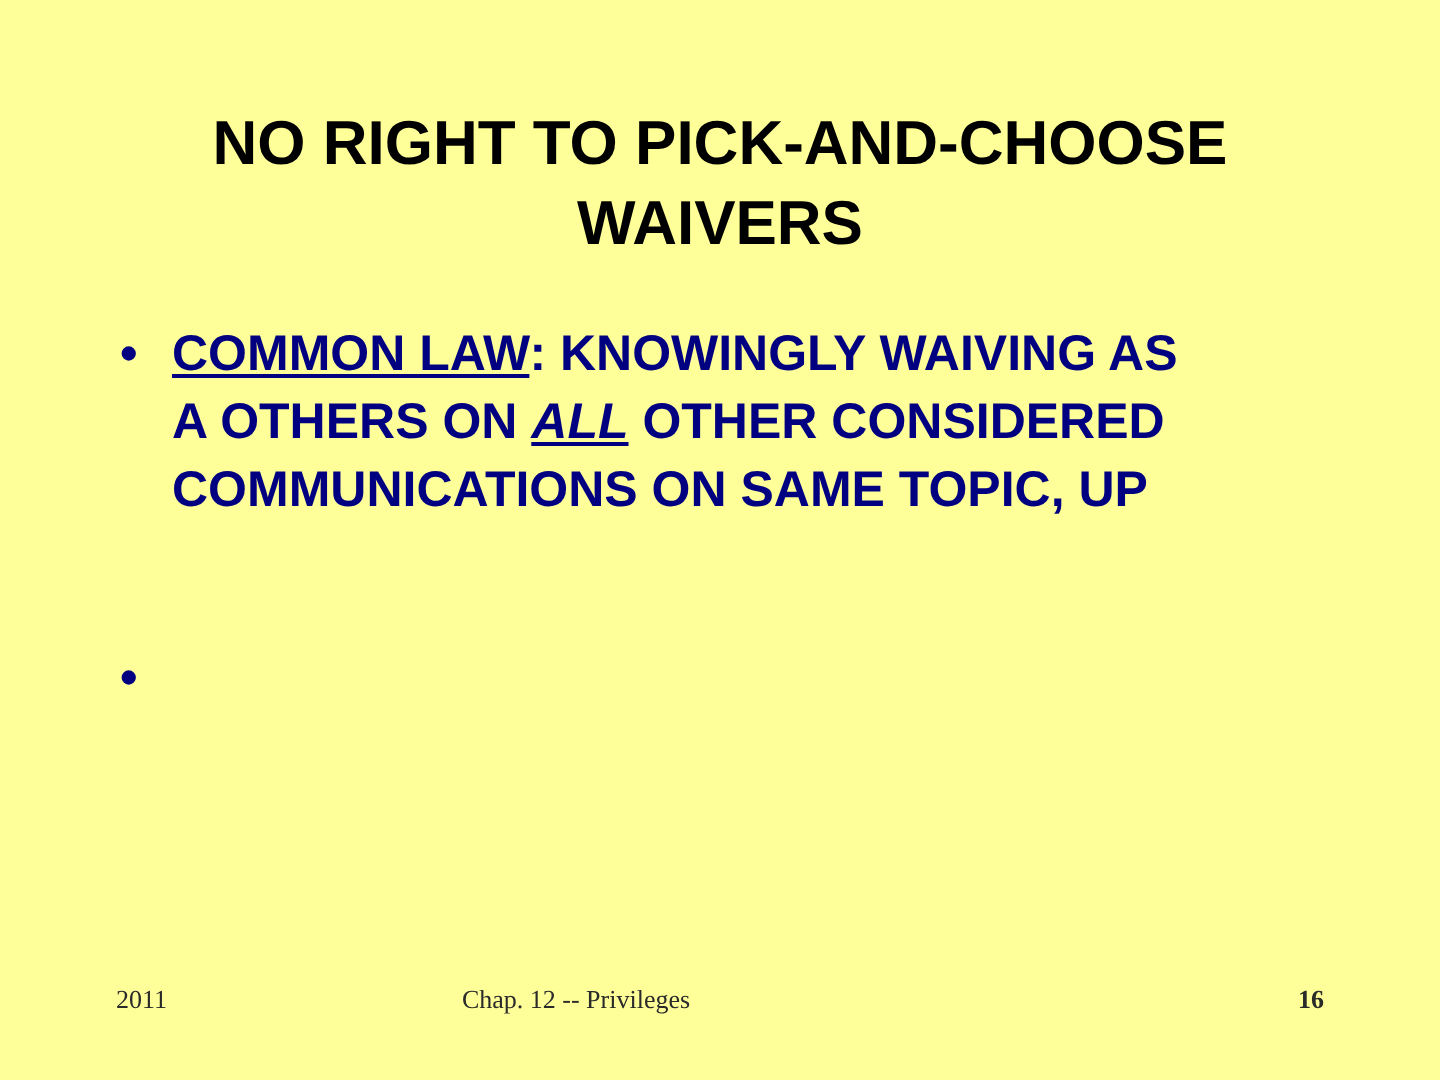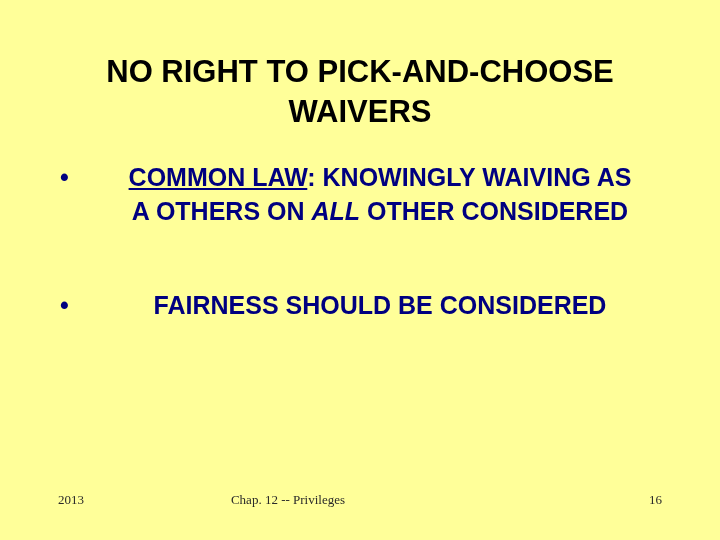--- a/index.html
+++ b/index.html
@@ -66,28 +66,28 @@
     font-size: 25px;
     line-height: 34px;
     text-align: left;
   }
   .bullet-text {
     display: block;
   }
   .bullet-line {
     display: block;
     white-space: nowrap;
-    text-align: center;
   }
   .u {
     text-decoration: underline;
     text-underline-offset: 2px;
   }
   .it {
     font-style: italic;
+    text-decoration: underline;
   }
 
   
   .footer {
     position: absolute;
     left: 0;
     top: 492px;
     width: 720px;
     height: 24px;
     font-family: "Liberation Serif", serif;
@@ -106,50 +106,51 @@
     top: 0;
     width: 576px;
     text-align: center;
     white-space: nowrap;
   }
   .footer-right {
     position: absolute;
     right: 58px;
     top: 0;
     white-space: nowrap;
+    font-weight: bold;
   }
 </style>
 </head>
 <body>
 
 <div class="slide">
 
   <div class="slide-title">
     <span class="title-line">NO RIGHT TO PICK-AND-CHOOSE</span>
     <span class="title-line">WAIVERS</span>
   </div>
 
   <div class="body-area">
 
     <div class="bullet-block">
       <span class="bullet-marker">•</span>
       <span class="bullet-text">
         <span class="bullet-line"><span class="u">COMMON LAW</span><span>: KNOWINGLY WAIVING AS</span></span>
         <span class="bullet-line"><span>A OTHERS ON </span><span class="it">ALL</span><span> OTHER CONSIDERED</span></span>
+        <span class="bullet-line">COMMUNICATIONS ON SAME TOPIC, UP</span>
       </span>
     </div>
 
     <div class="bullet-block">
       <span class="bullet-marker">•</span>
       <span class="bullet-text">
-        <span class="bullet-line">FAIRNESS SHOULD BE CONSIDERED</span>
       </span>
     </div>
 
   </div>
 
   <div class="footer">
-    <span class="footer-left">2013</span>
+    <span class="footer-left">2011</span>
     <span class="footer-center">Chap. 12 -- Privileges</span>
     <span class="footer-right">16</span>
   </div>
 
 </div>
 
 </body></html>

